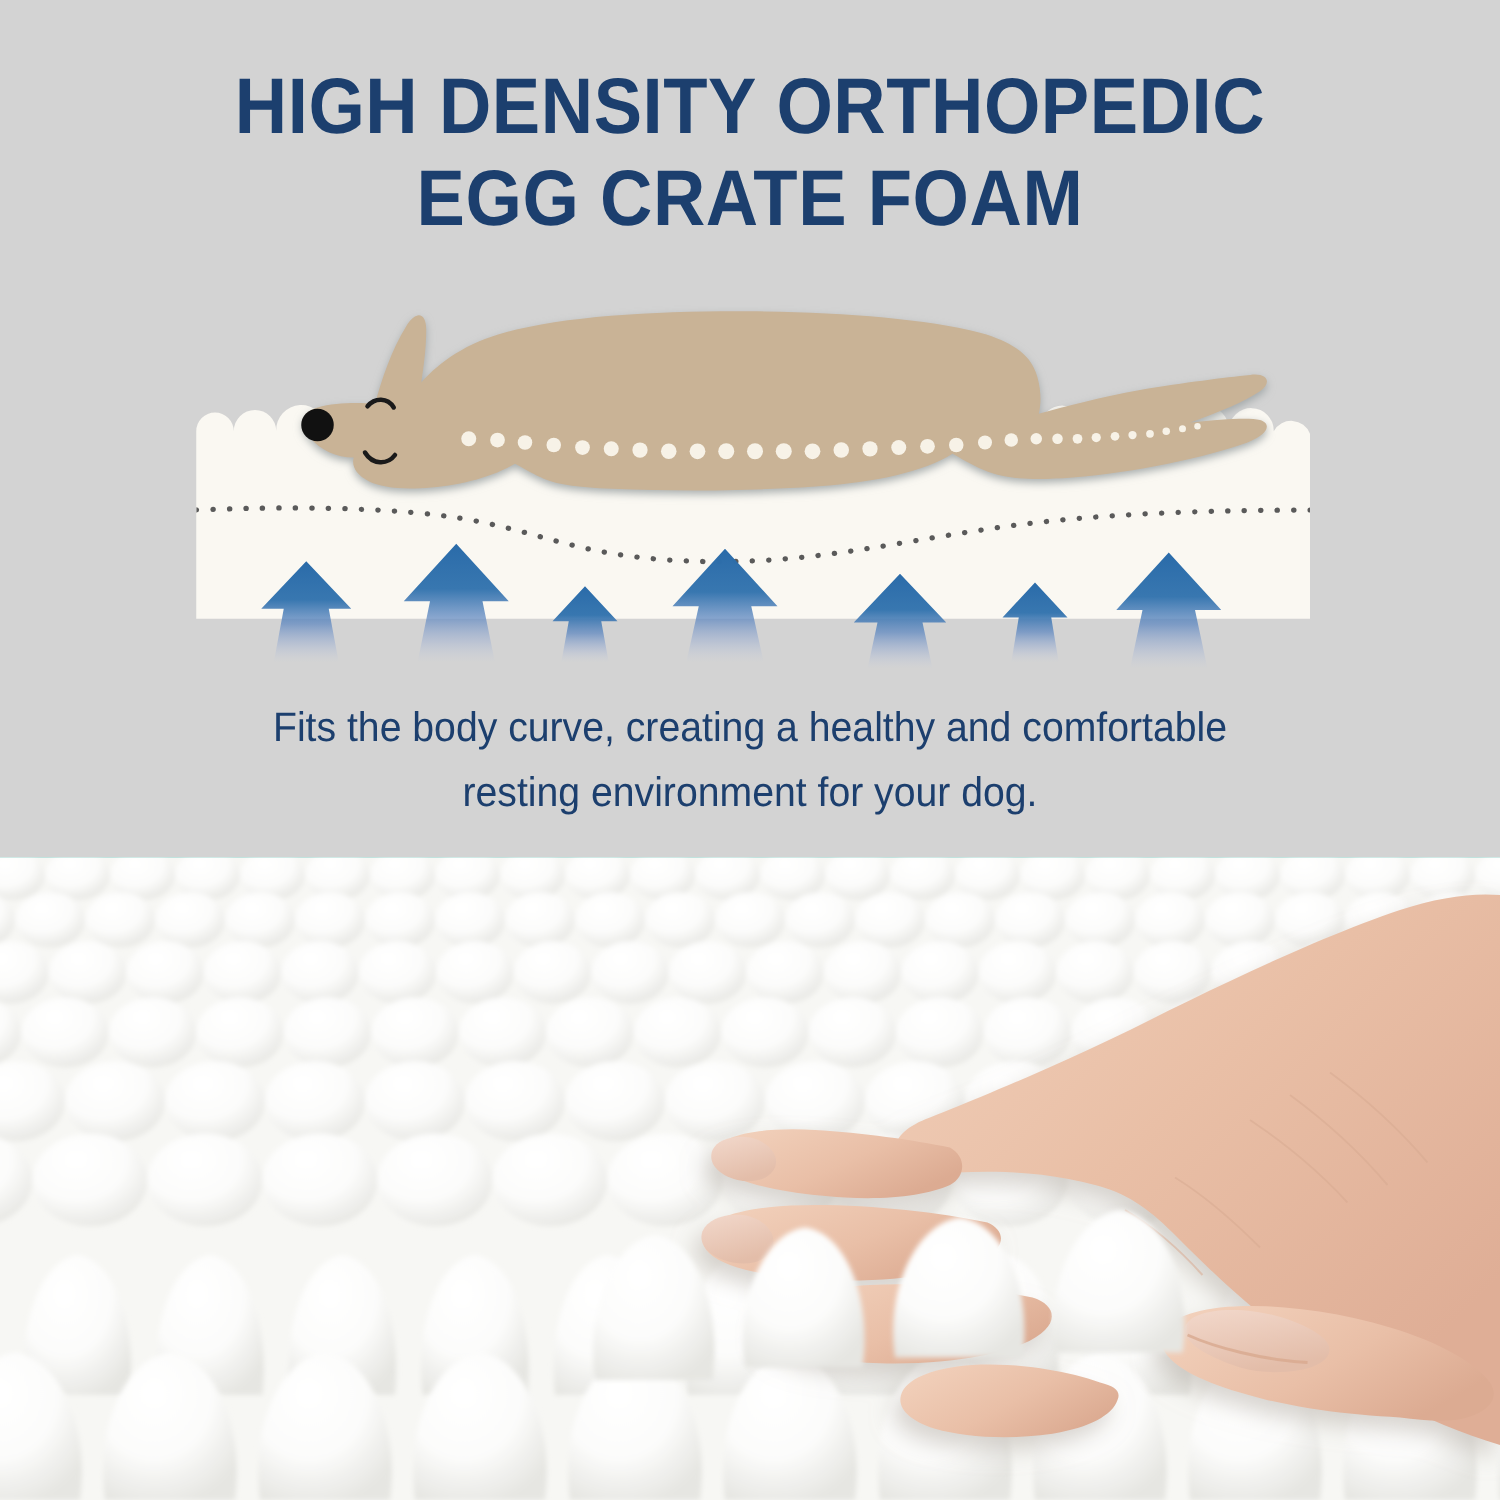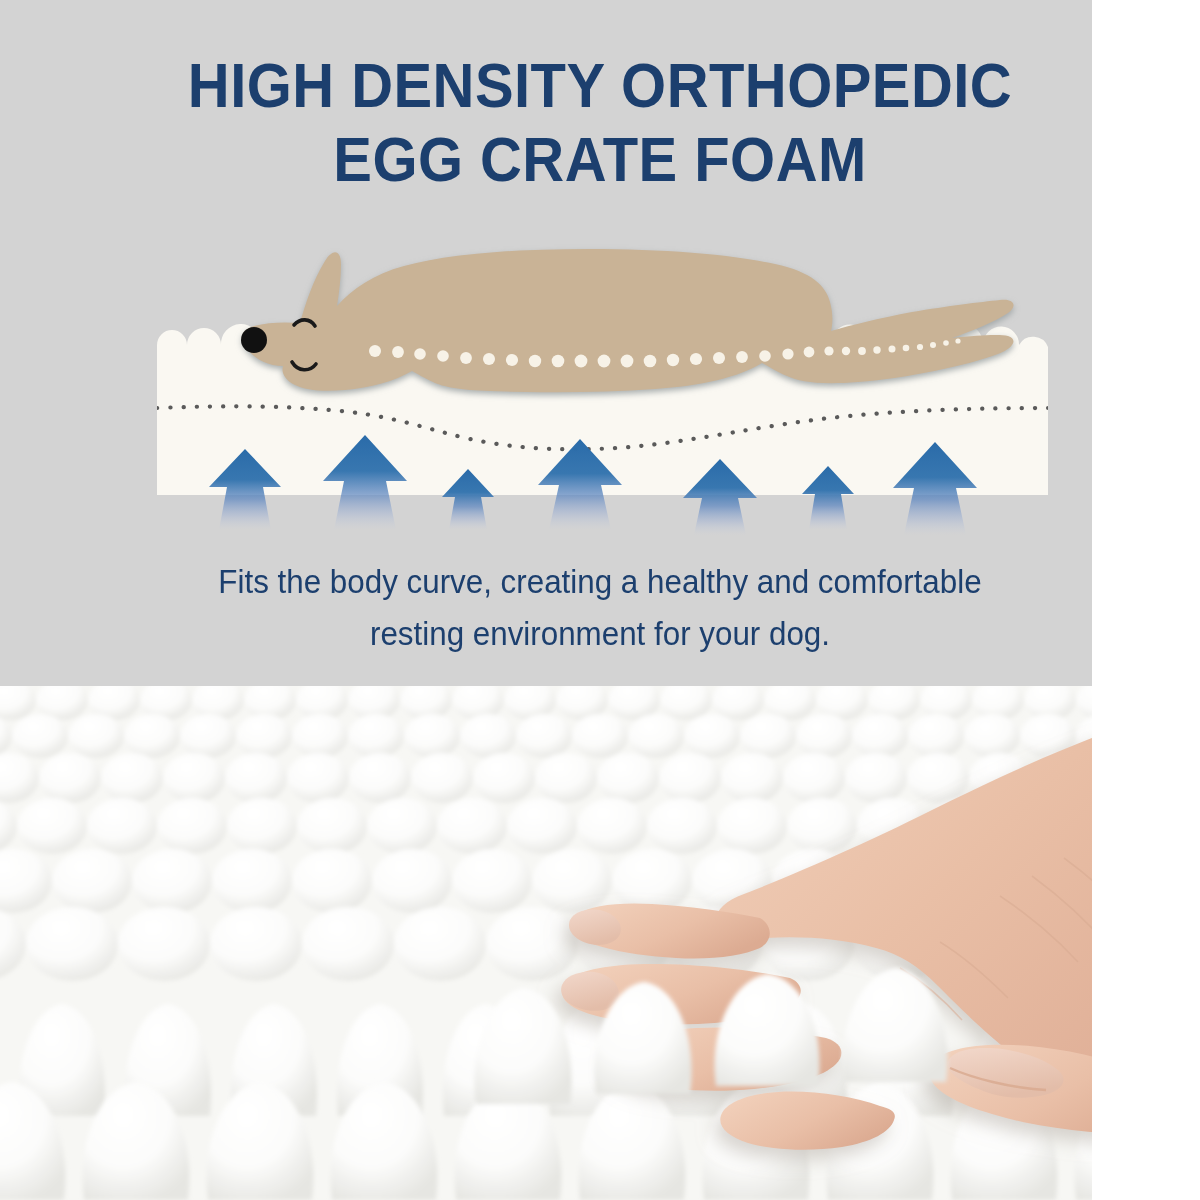--- a/index.html
+++ b/index.html
@@ -7,21 +7,21 @@
     margin: 0;
     padding: 0;
     background: #ffffff;
   }
   body {
     font-family: "Liberation Sans", sans-serif;
   }
 
   #page {
     position: relative;
-    width: 1092px;
+    width: 1200px;
     height: 1200px;
     overflow: hidden;
     background: #14b8a6;
   }
 
   
   #top-panel {
     position: absolute;
     left: 0; top: 0;
     width: 1200px;

